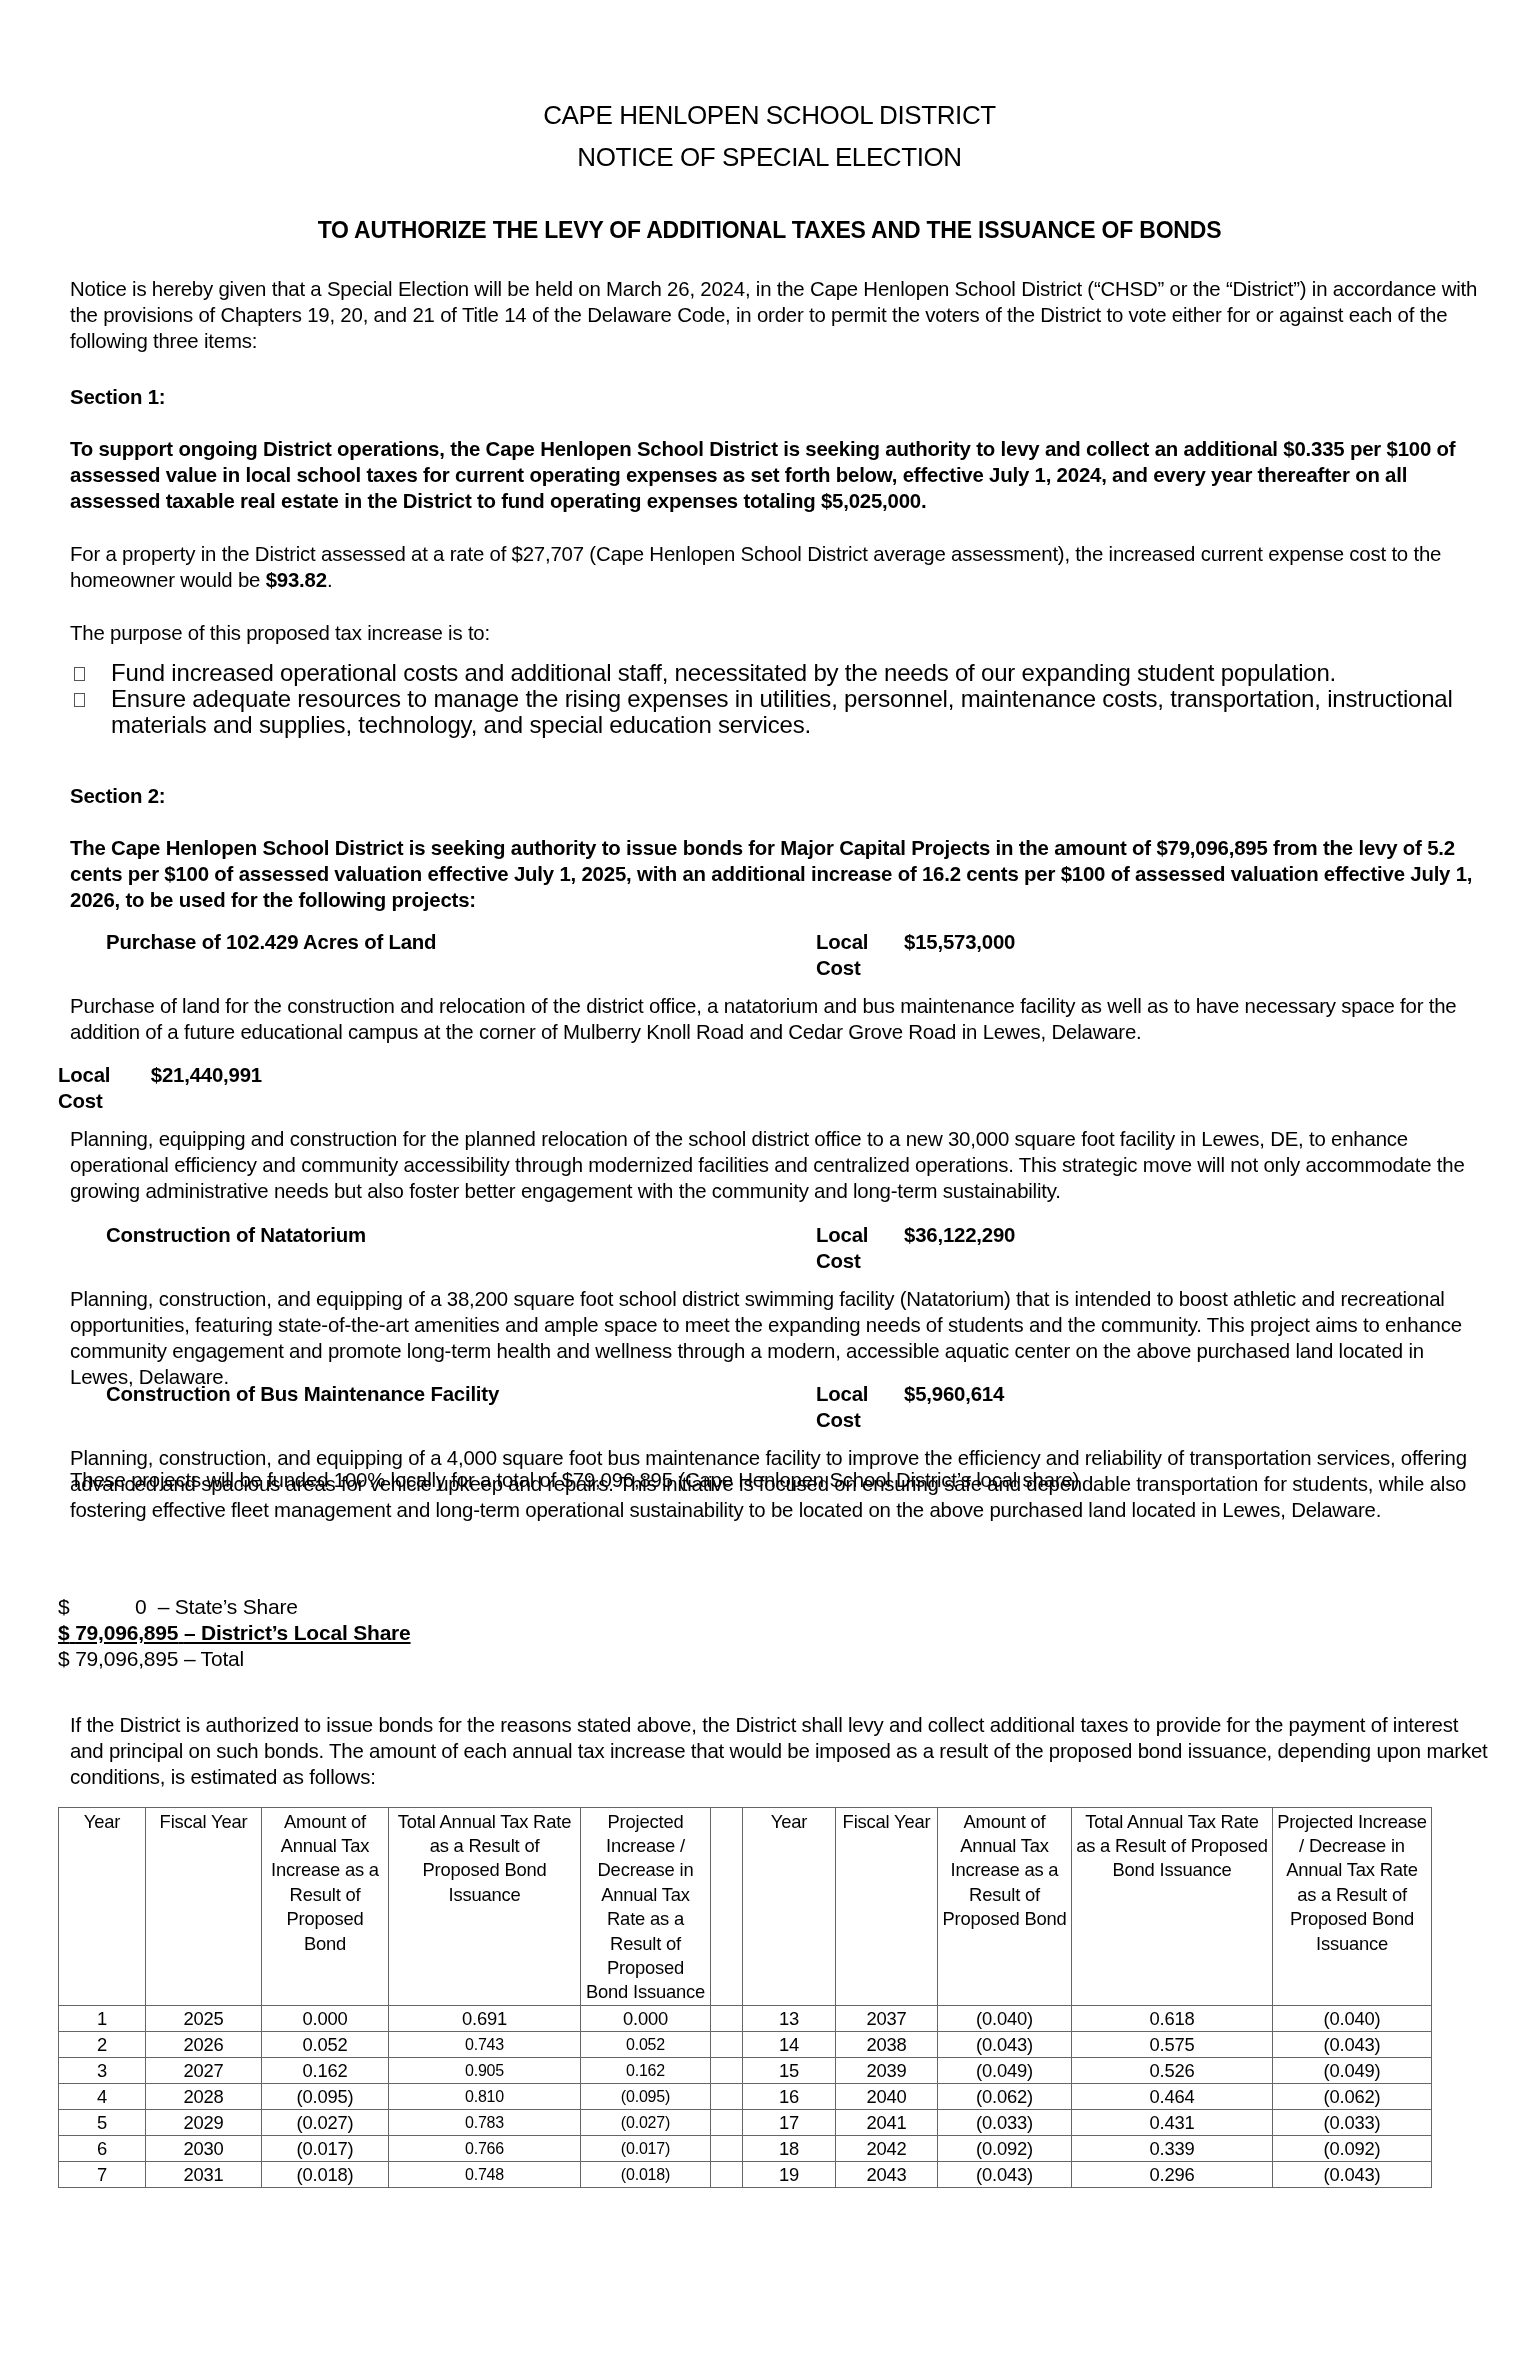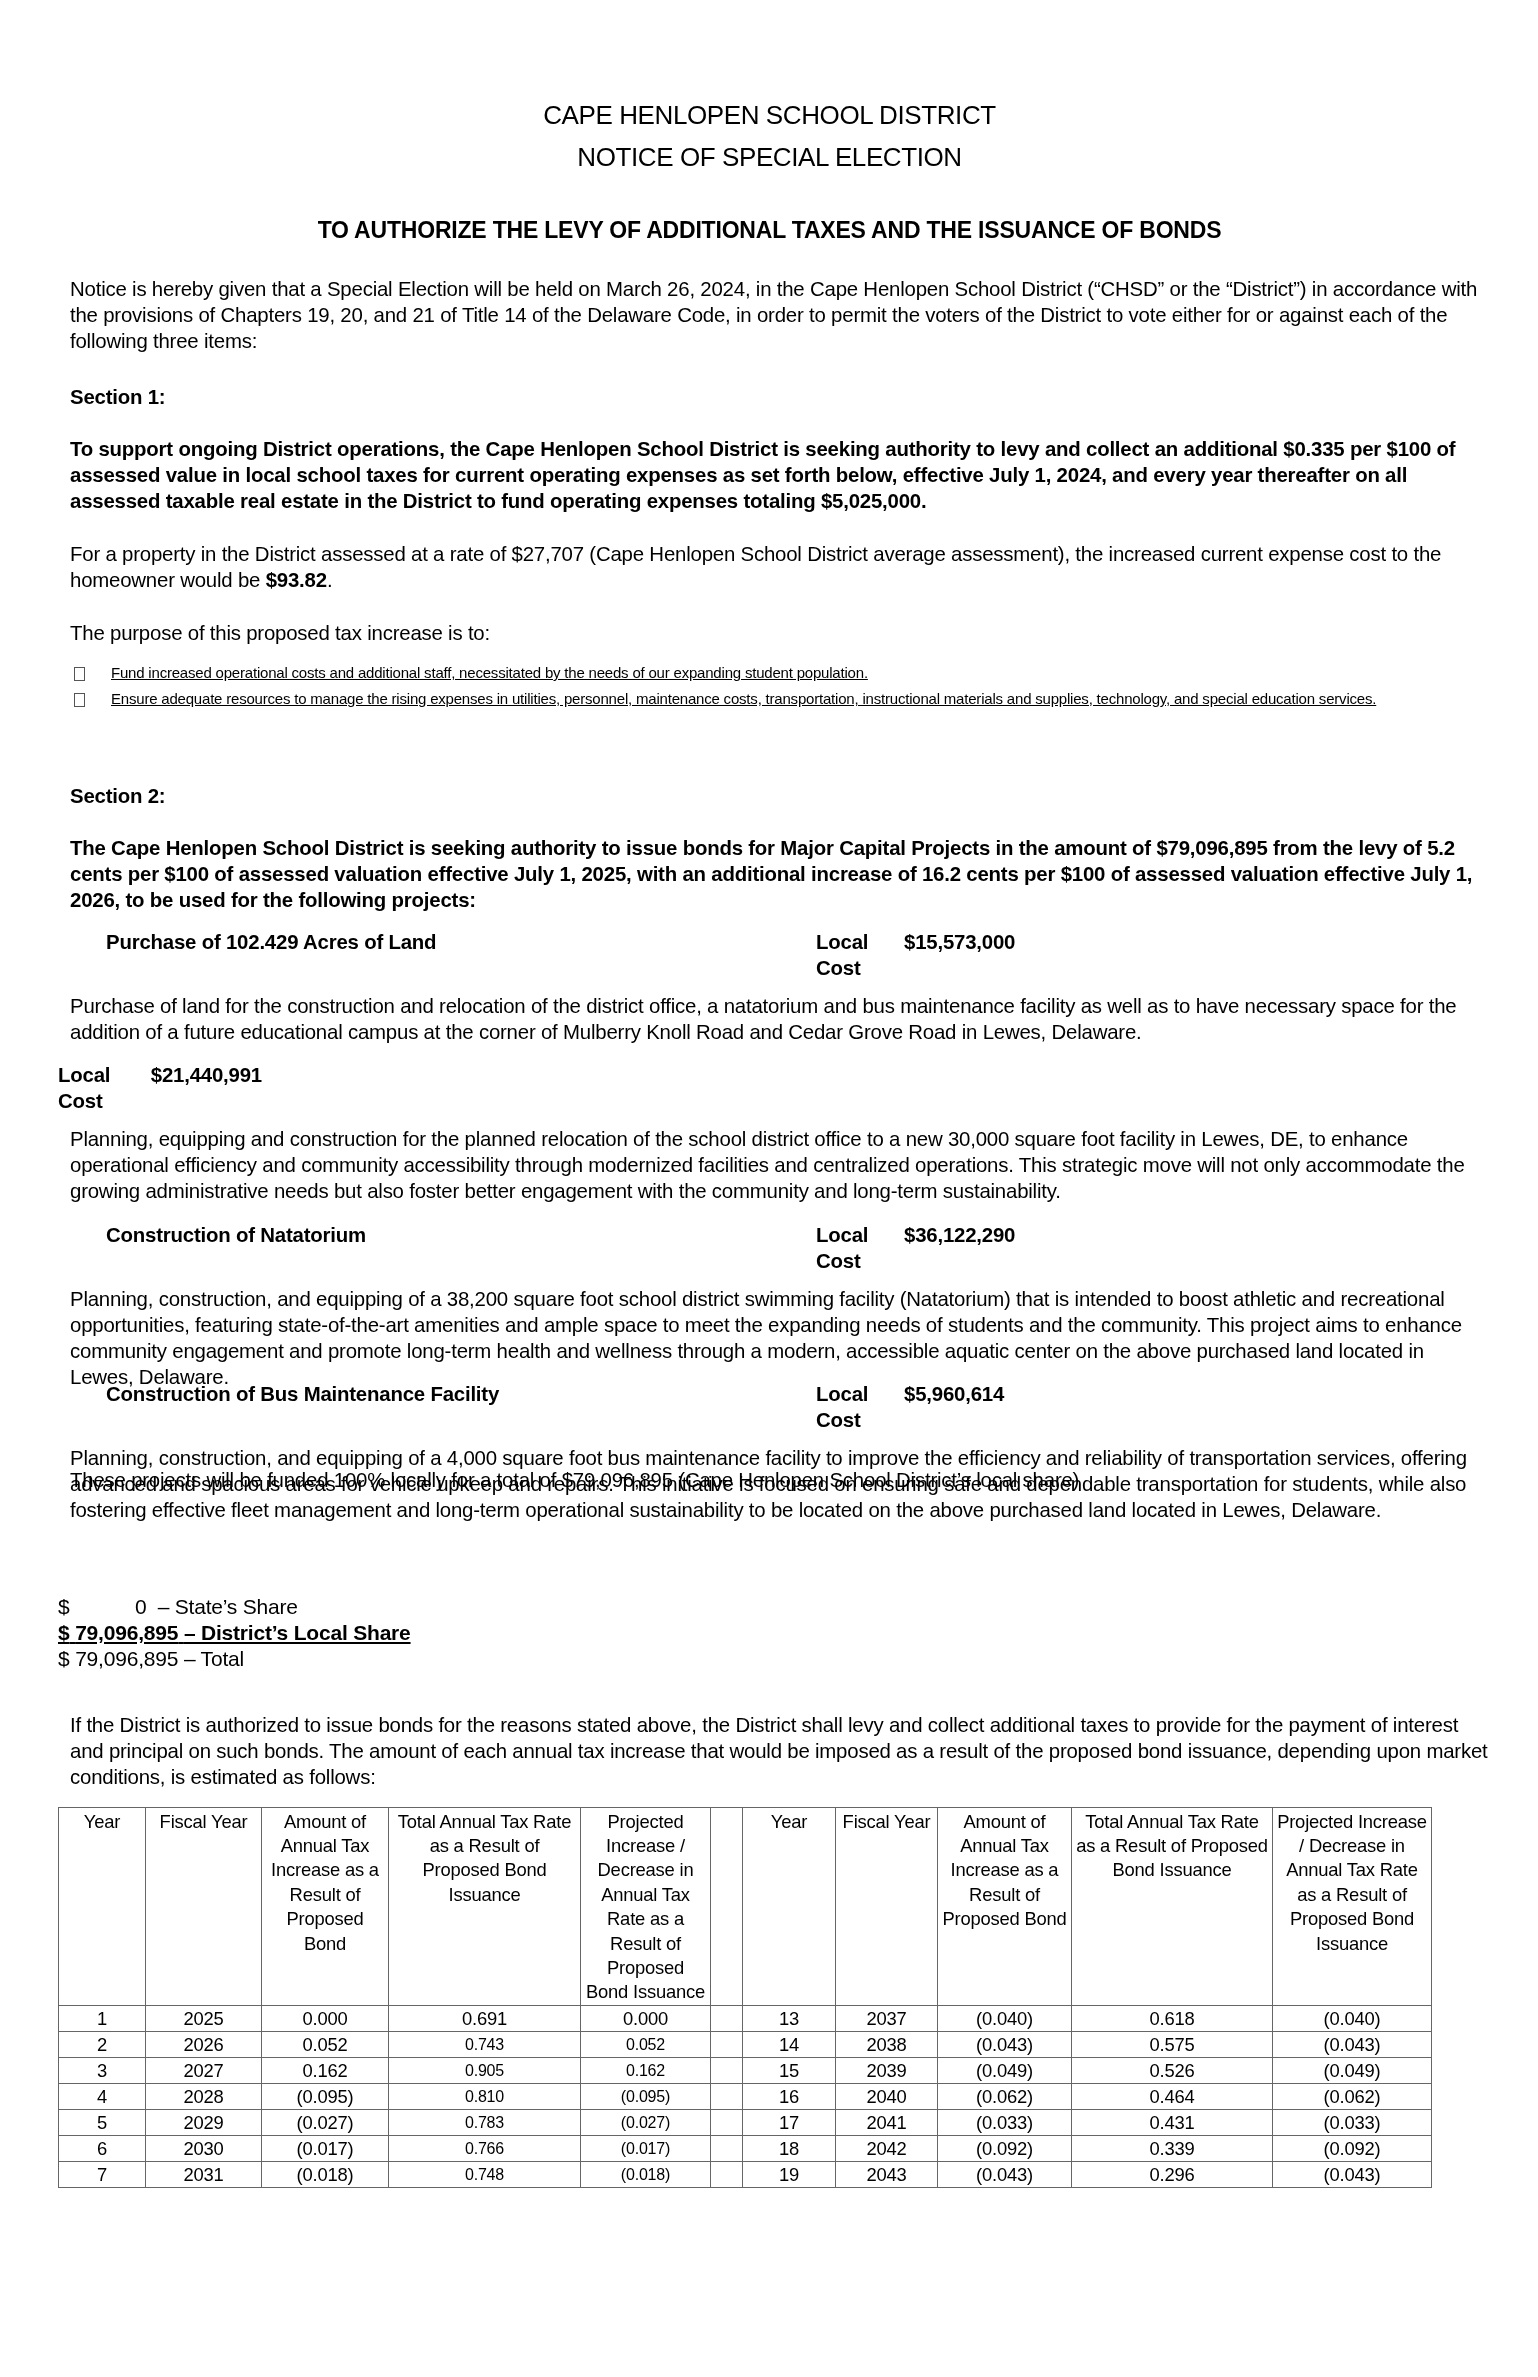--- a/index.html
+++ b/index.html
@@ -35,24 +35,23 @@
     line-height: 26px;
     margin: 12px;
     letter-spacing: -0.2px;
   }
   .bold { font-weight: bold; }
   .abs { position: absolute; left: 0; width: 100%; }
   .bullets { list-style: none; margin: 0; padding: 0; }
   .bullets li {
     position: relative;
     padding-left: 53px;
-    font-size: 15px;
+    font-size: 24px;
     line-height: 26px;
     letter-spacing: -0.2px;
-    text-decoration: underline;
   }
   .bullet-box {
     position: absolute;
     left: 16px;
     top: 7.2px;
     width: 11.2px;
     height: 13.6px;
     border: 1.2px solid #555;
     box-sizing: border-box;
   }

